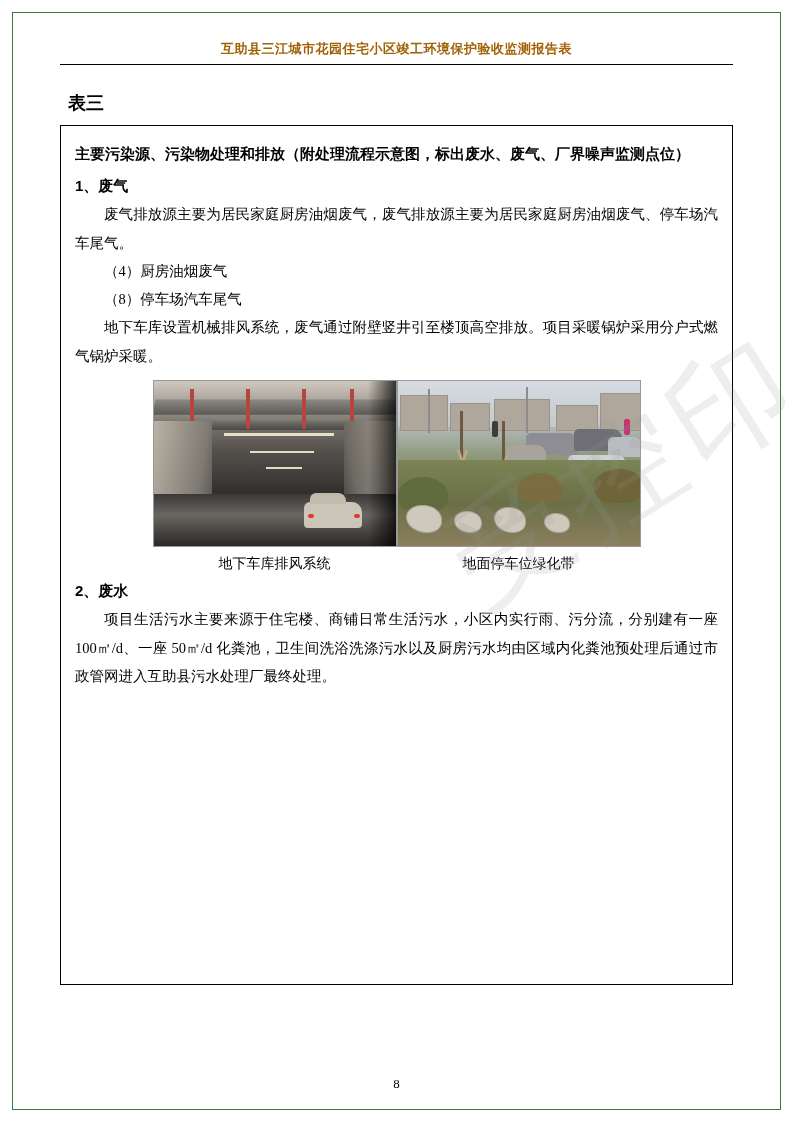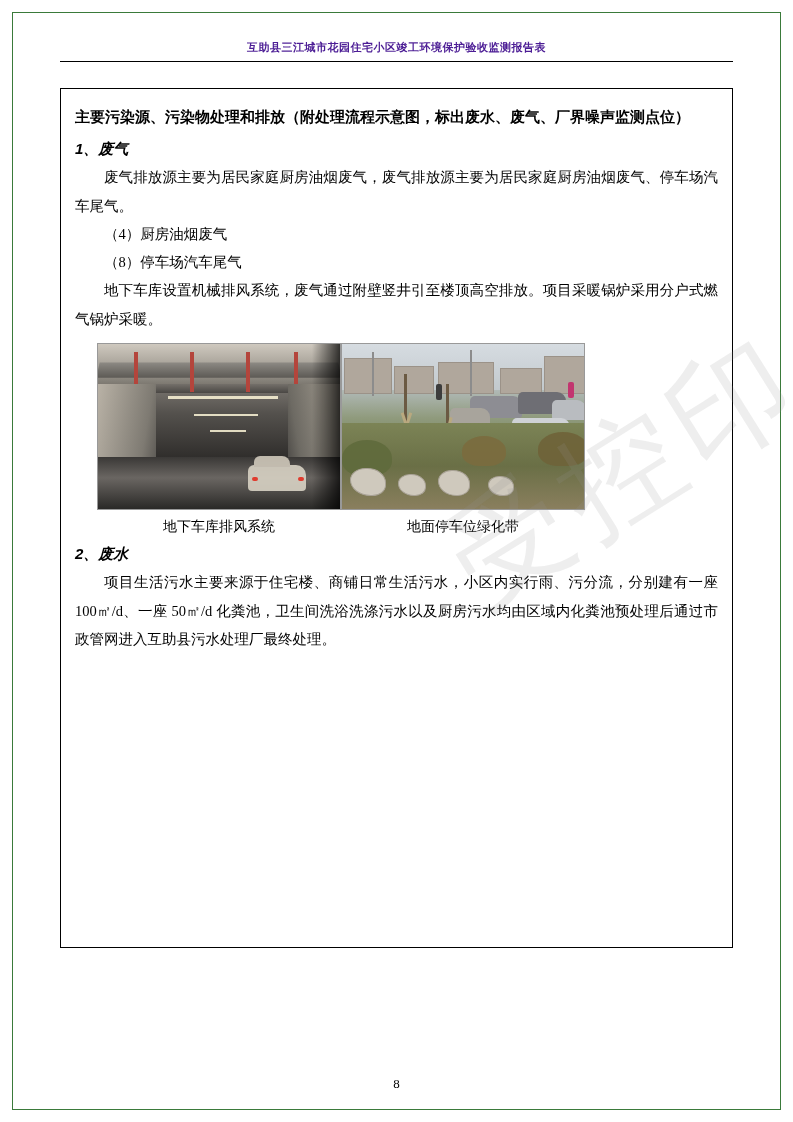--- a/index.html
+++ b/index.html
@@ -29,24 +29,24 @@
   }
   .content {
     position: absolute;
     left: 60px;
     top: 40px;
     width: 673px;
     box-sizing: border-box;
   }
   .doc-header {
     text-align: center;
-    font-size: 11px;
+    font-size: 13px;
     font-weight: bold;
     letter-spacing: 0.5px;
-    color: #4c1d95;
+    color: #a16207;
     padding-bottom: 6px;
     font-family: "Liberation Sans", "DejaVu Sans", sans-serif;
   }
   .header-rule {
     border-bottom: 1px solid #000;
     width: 100%;
     margin-bottom: 26px;
   }
   .table-caption {
     font-size: 18px;
@@ -67,35 +67,34 @@
     font-weight: bold;
     line-height: 1.85;
     font-family: "Liberation Sans", "DejaVu Sans", sans-serif;
   }
   .sub-title {
     font-size: 15px;
     font-weight: bold;
     line-height: 1.9;
     margin-top: 4px;
     font-family: "Liberation Sans", "DejaVu Sans", sans-serif;
-    font-style: italic;
   }
   p.body {
     font-size: 14.5px;
     line-height: 1.95;
     margin: 0;
     text-align: justify;
     text-justify: inter-ideograph;
   }
   p.indent {
     text-indent: 2em;
   }
   .figs {
     display: flex;
-    justify-content: flex-start;
+    justify-content: center;
     margin-top: 10px;
     padding: 0 22px;
     box-sizing: border-box;
   }
   .fig {
     width: 244px;
   }
   .fig-img {
     width: 244px;
     height: 167px;
@@ -228,20 +227,21 @@
 <body>
 
 <div class="page">
   <div class="page-frame"></div>
 
   <div class="content">
 
     <div class="doc-header">互助县三江城市花园住宅小区竣工环境保护验收监测报告表</div>
     <div class="header-rule"></div>
 
+    <div class="table-caption">表三</div>
 
     <div class="main-box">
 
       <div class="sect-title">主要污染源、污染物处理和排放（附处理流程示意图，标出废水、废气、厂界噪声监测点位）</div>
 
       <div class="sub-title">1、废气</div>
       <p class="body indent">废气排放源主要为居民家庭厨房油烟废气，废气排放源主要为居民家庭厨房油烟废气、停车场汽车尾气。</p>
 
       <p class="body indent">（4）厨房油烟废气</p>
 

